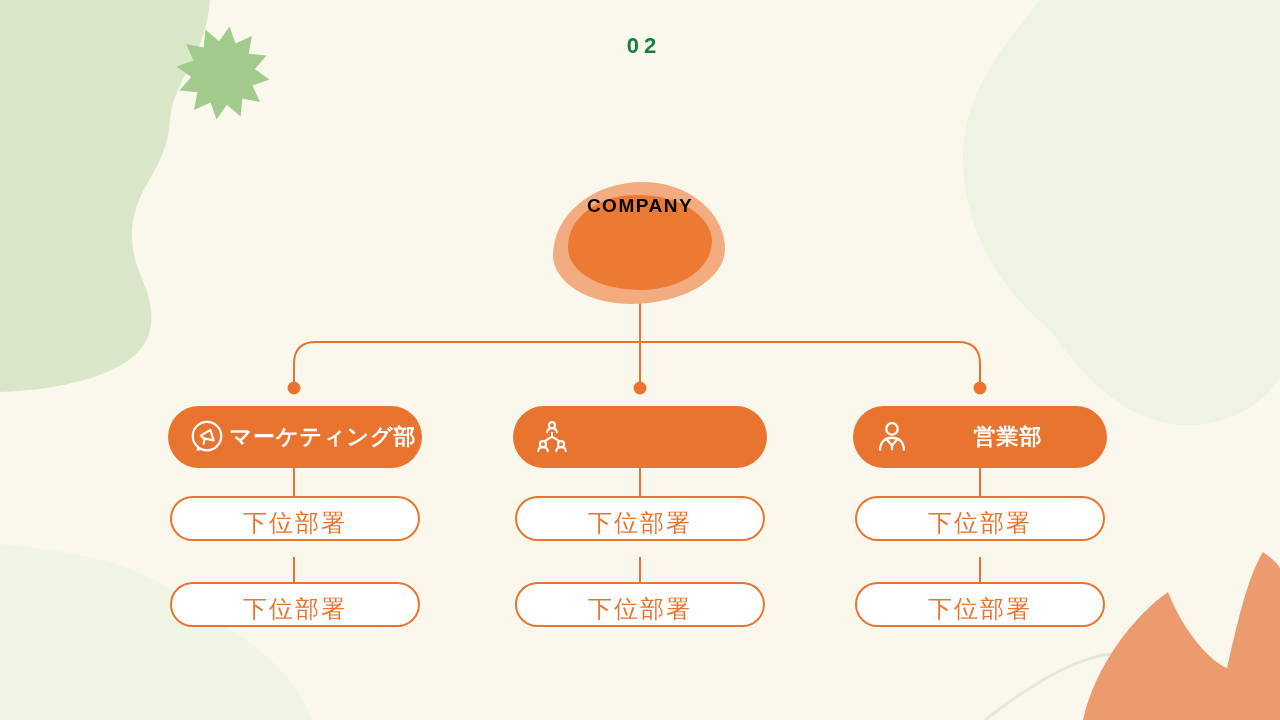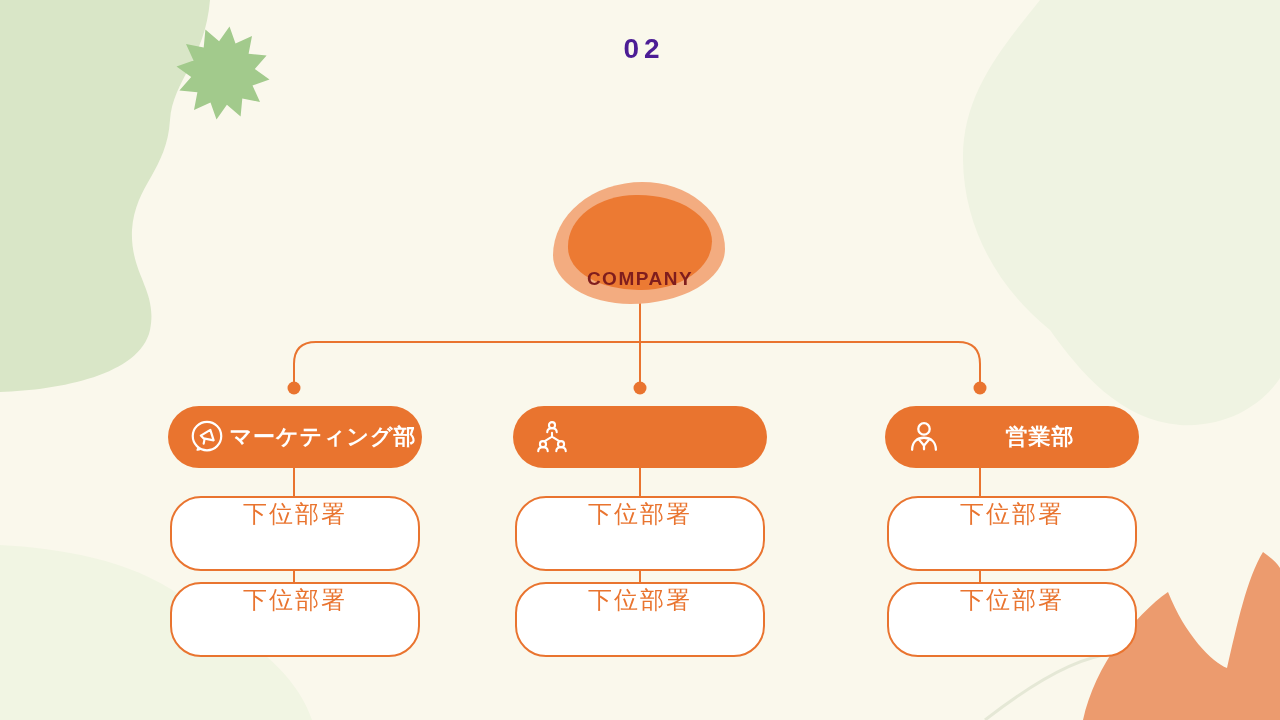--- a/index.html
+++ b/index.html
@@ -22,22 +22,22 @@
 
   .header {
     position: absolute;
     top: 33px;
     left: 0;
     right: 0;
     text-align: center;
     z-index: 3;
   }
   .page-num {
-    color: #4c1d95;
-    font-size: 28px;
+    color: #15803d;
+    font-size: 22px;
     font-weight: 800;
     letter-spacing: 5px;
     margin-left: 8px;
   }
   .page-title {
     margin-top: 10px;
     color: #4E3C30;
     font-size: 47px;
     font-weight: 800;
     letter-spacing: 2px;
@@ -55,38 +55,38 @@
   }
   .company-inner {
     position: absolute;
     left: 15px;
     top: 13px;
     right: 13px;
     bottom: 14px;
     background: #EC7A33;
     border-radius: 48% 52% 50% 50% / 55% 50% 52% 45%;
     display: flex;
-    align-items: flex-end;
+    align-items: flex-start;
     justify-content: center;
-    color: #7f1d1d;
+    color: #000000;
     font-size: 19px;
     font-weight: 700;
     letter-spacing: 1.5px;
   }
 
   .dept-column {
     position: absolute;
     top: 406px;
     width: 254px;
     height: 240px;
     z-index: 2;
   }
   .col-marketing { left: 168px; }
   .col-hr        { left: 513px; }
-  .col-sales     { left: 885px; }
+  .col-sales     { left: 853px; }
 
   .dept-pill {
     position: relative;
     height: 62px;
     background: #E9742F;
     border-radius: 31px;
     display: flex;
     align-items: center;
     color: #FFFFFF;
   }
@@ -104,26 +104,26 @@
     padding-left: 56px;
     font-size: 22px;
     font-weight: 700;
     letter-spacing: 1px;
   }
 
   .sub-box {
     position: absolute;
     left: 2px;
     width: 250px;
-    height: 75px;
+    height: 45px;
     background: #FFFFFF;
     border: 2px solid #E9742F;
     border-radius: 31px;
     display: flex;
-    align-items: flex-start;
+    align-items: flex-end;
     justify-content: center;
     color: #E9742F;
     font-size: 24px;
     font-weight: 500;
     letter-spacing: 2px;
   }
   .sub-box.row1 { top: 90px; }
   .sub-box.row2 { top: 176px; }
 </style>
 </head>

